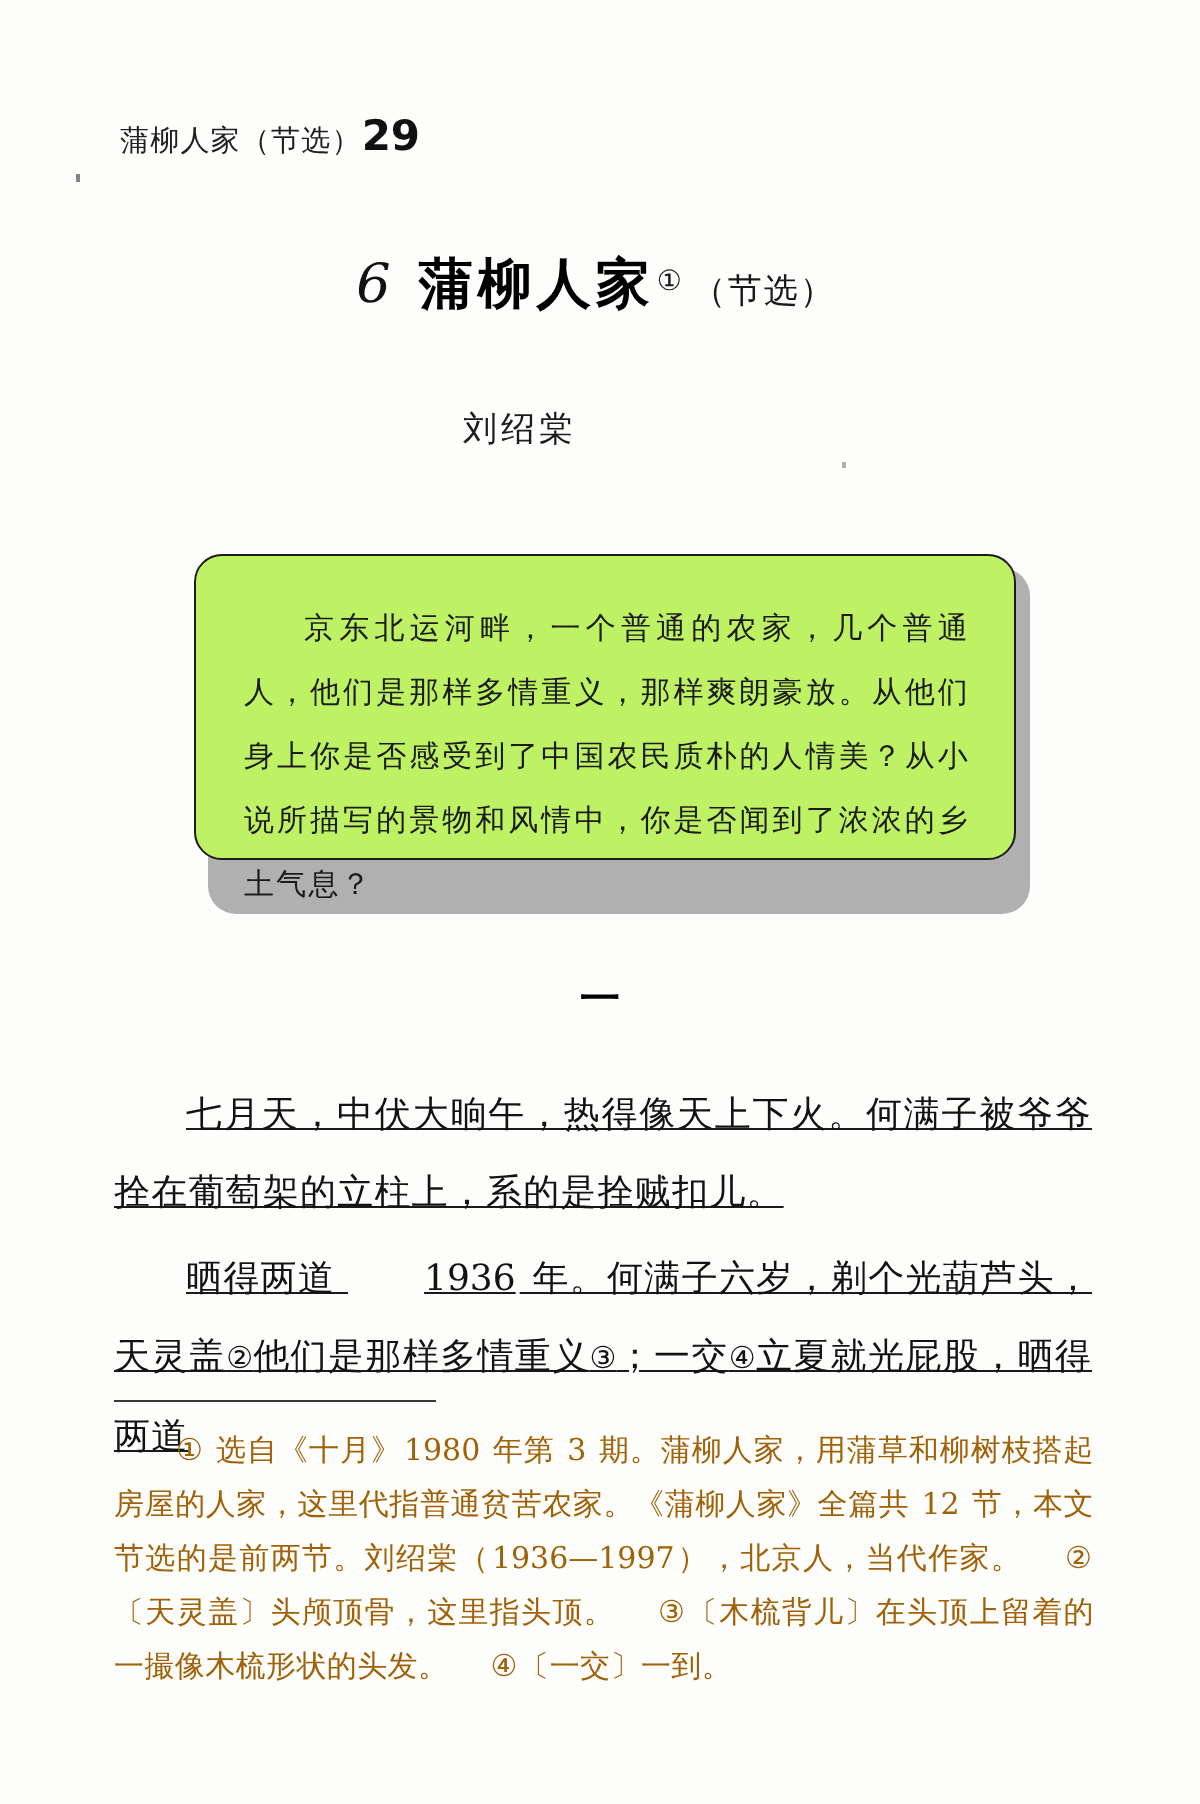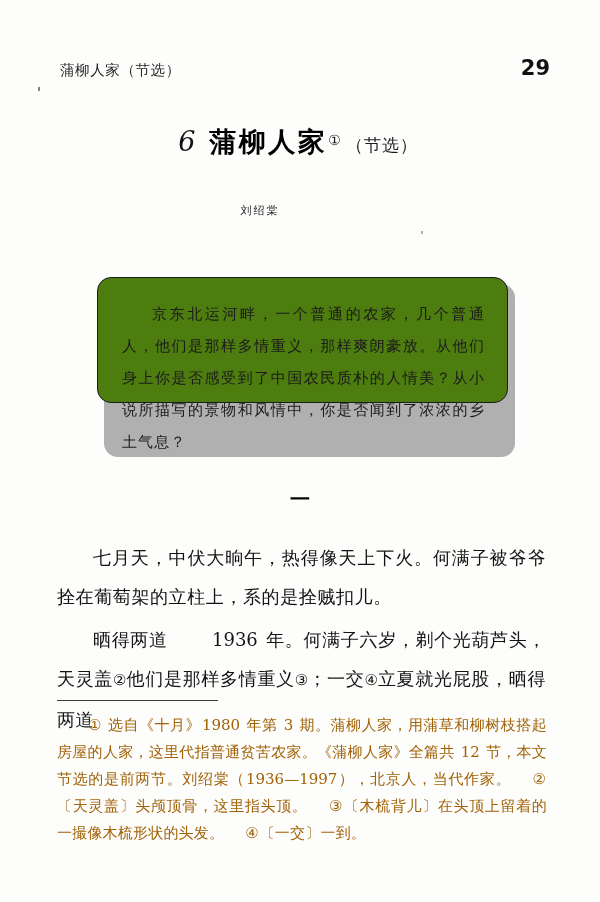--- a/index.html
+++ b/index.html
@@ -19,22 +19,21 @@
   }
 
   
   .running-head {
     position: absolute;
     top: 56px;
     left: 60px;
     right: 50px;
     display: flex;
     align-items: baseline;
-    justify-content: space-between;
-    gap: 26px;
+    justify-content: flex-start;
   }
   .running-head-title {
     font-size: 14.5px;
     letter-spacing: 0.6px;
     color: #1f1f1f;
     white-space: nowrap;
   }
   .running-head-page {
     font-size: 21px;
     font-weight: bold;
@@ -101,21 +100,21 @@
     margin-left: 5px;
   }
 
   
   .author {
     position: absolute;
     top: 203px;
     left: 0;
     width: 520px;
     text-align: center;
-    font-size: 11px;
+    font-size: 17px;
     letter-spacing: 2px;
     color: #1c1c1c;
   }
 
   
   .intro-wrap {
     position: absolute;
     left: 97px;
     top: 277px;
     width: 411px;
@@ -129,23 +128,23 @@
     height: 173px;
     background: #9a9a9a;
     border-radius: 14px;
     opacity: .78;
   }
   .intro-box {
     position: absolute;
     left: 0;
     top: 0;
     width: 411px;
-    height: 126px;
+    height: 153px;
     box-sizing: border-box;
-    background: #4d7c0f;
+    background: #bef264;
     border: 1.6px solid #1c1c1c;
     border-radius: 14px;
     padding: 20px 22px 0 24px;
   }
   .intro-text {
     font-size: 15px;
     line-height: 32px;
     letter-spacing: 1.1px;
     text-indent: 2em;
     color: #1b1b1b;
@@ -164,20 +163,21 @@
     font-weight: bold;
     color: #000;
   }
 
   
   .body-block {
     position: absolute;
     left: 57px;
     top: 538px;
     width: 489px;
+    text-decoration: underline;
   }
   .body-p {
     font-size: 18px;
     line-height: 39px;
     letter-spacing: 0.6px;
     text-indent: 2em;
     text-align: justify;
     text-justify: inter-ideograph;
     color: #131313;
     margin: 0 0 4px 0;

